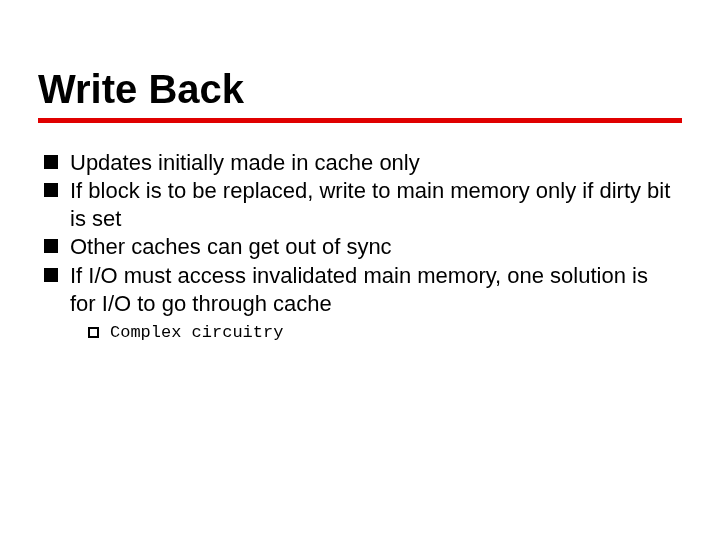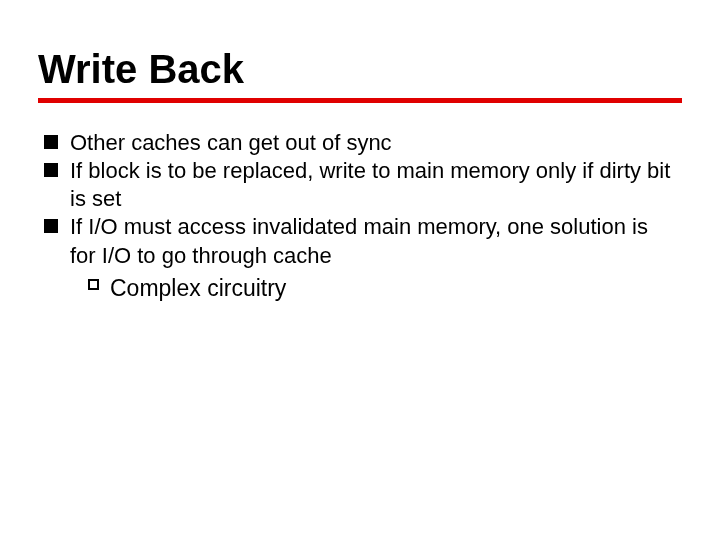--- a/index.html
+++ b/index.html
@@ -8,21 +8,21 @@
     width: 720px;
     height: 540px;
     background: #ffffff;
     font-family: Verdana, Arial, sans-serif;
     color: #000000;
   }
   .slide {
     box-sizing: border-box;
     width: 720px;
     height: 540px;
-    padding: 48px 38px 0 38px;
+    padding: 68px 38px 0 38px;
     position: relative;
   }
   .title {
     font-family: "Arial Black", Arial, sans-serif;
     font-weight: 900;
     font-size: 40px;
     letter-spacing: 0px;
     margin: 0 0 8px 0;
     line-height: 1.05;
   }
@@ -56,22 +56,22 @@
     
   }
   ul.level2 {
     list-style: none;
     margin: 4px 0 6px 0;
     padding: 0 0 0 18px;
   }
   ul.level2 > li {
     position: relative;
     padding-left: 22px;
-    font-family: Liberation Sans, sans-serif;
-    font-size: 23px;
+    font-family: Liberation Mono, monospace;
+    font-size: 17px;
     line-height: 1.25;
   }
   ul.level2 > li::before {
     content: "";
     position: absolute;
     left: 0px;
     top: 5px;
     width: 11px;
     height: 11px;
     border: 2px solid #000;
@@ -79,22 +79,23 @@
     background: transparent;
   }
 </style>
 </head>
 <body>
 
 <div class="slide">
   <h1 class="title">Write Back</h1>
   <hr class="rule">
   <ul class="level1">
+    <li><span>Updates initially made in cache only</span></li>
+    <li><span>If block is to be replaced, write to main memory only if dirty bit is set</span></li>
     <li><span>Other caches can get out of sync</span></li>
-    <li><span>If block is to be replaced, write to main memory only if dirty bit is set</span></li>
     <li>
       <span>If I/O must access invalidated main memory, one solution is for I/O to go through cache</span>
       <ul class="level2">
         <li><span>Complex circuitry</span></li>
       </ul>
     </li>
   </ul>
 </div>
 
 </body></html>

